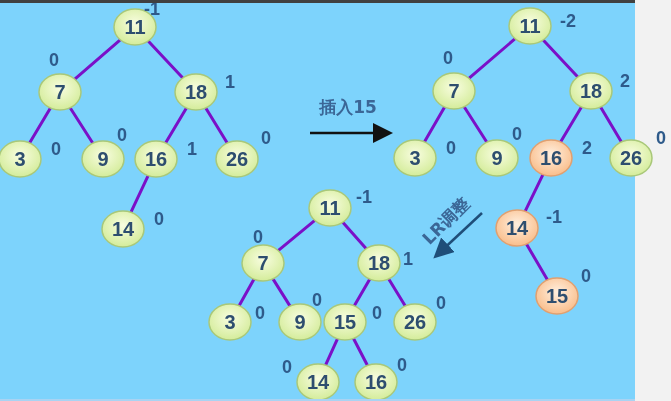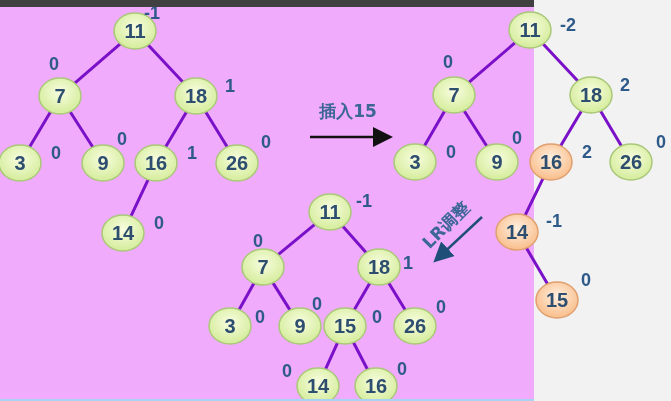--- a/index.html
+++ b/index.html
@@ -3,23 +3,23 @@
   <meta charset="utf-8">
   <style>
     html, body {
       margin: 0; padding: 0;
       width: 671px; height: 401px;
       overflow: hidden;
       background: #f2f2f2;
     }
     #stage {
       position: relative;
-      width: 534px; height: 401px;
-      background: #f0abfc;
-      border-top: 7px solid #404040;
+      width: 635px; height: 401px;
+      background: #7dd3fc;
+      border-top: 3px solid #404040;
       box-sizing: border-box;
     }
     #bottom-rule {
       position: absolute; left: 0; right: 0; bottom: 0;
       height: 2px; background: #a9d3f2;
     }
     svg { position: absolute; left: 0; top: 0; }
     .node-label {
       font-family: "Liberation Sans", sans-serif;
       font-weight: bold;

